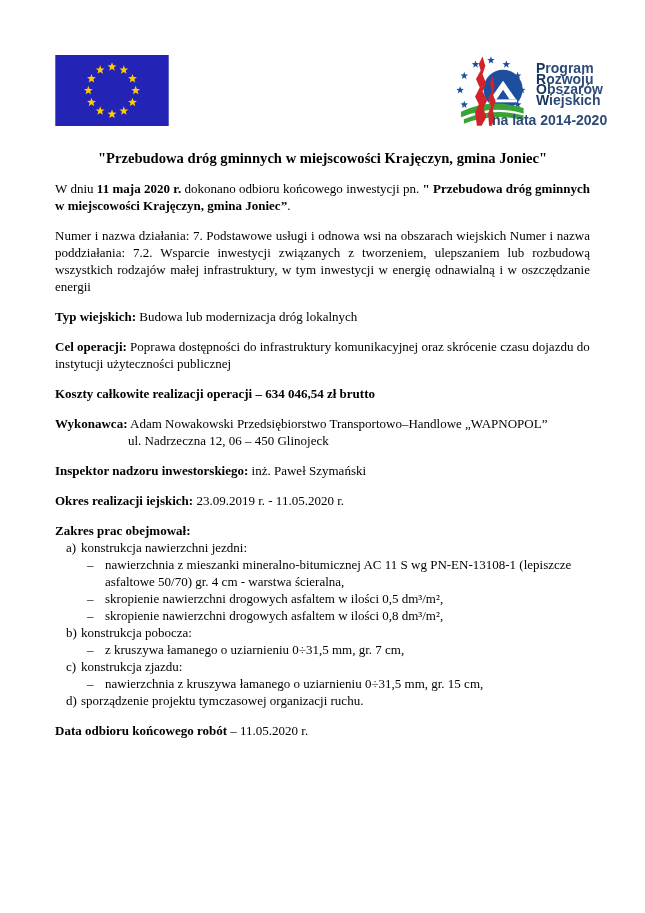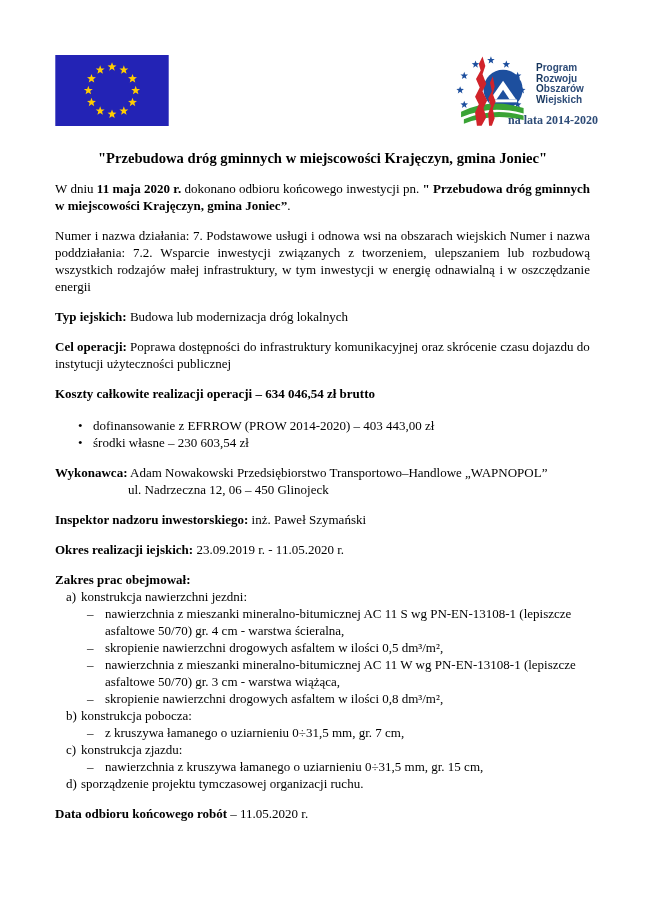--- a/index.html
+++ b/index.html
@@ -10,27 +10,27 @@
   }
   .doc{padding:54px 55px 0 55px;}
   
   .hdr{display:flex;justify-content:space-between;align-items:flex-start;height:80px;}
   .eu{display:block;margin-top:1px;}
   .prow{position:relative;width:142px;height:80px;}
   .prow-graphic{position:absolute;left:0;top:0;}
   .prow-text{
     position:absolute;left:88px;top:9px;
     font-family:"Liberation Sans","DejaVu Sans",sans-serif;
-    font-size:10px;line-height:10.5px;color:#2d4b77;font-weight:bold;
+    font-size:14px;line-height:10.5px;color:#2d4b77;font-weight:bold;
   }
   .prow-text .ini{color:#17365d;}
   .prow-years{
-    position:absolute;left:60px;bottom:5px;width:82px;
-    font-family:Liberation Serif, serif;
-    font-size:12px;color:#2d4b77;font-weight:bold;white-space:nowrap;
+    position:absolute;left:44px;bottom:5px;width:82px;
+    font-family:Liberation Sans, sans-serif;
+    font-size:14px;color:#2d4b77;font-weight:bold;white-space:nowrap;
   }
   
   .title{
     margin:15px 0 0 0;text-align:center;
     font-size:14.6px;font-weight:bold;line-height:18px;
   }
   p{margin:0;}
   .para{margin-top:13px;}
   .just{text-align:justify;}
   .b{font-weight:bold;}
@@ -104,45 +104,40 @@
       <div class="prow-years">na lata 2014-2020</div>
     </div>
   </div>
 
   <h1 class="title">"Przebudowa dróg gminnych w miejscowości Krajęczyn, gmina Joniec"</h1>
 
   <p class="para just"><span>W dniu </span><span class="b">11 maja 2020 r.</span><span> dokonano odbioru końcowego inwestycji pn. </span><span class="b">" Przebudowa dróg gminnych w miejscowości Krajęczyn, gmina Joniec”</span><span>.</span></p>
 
   <p class="para just">Numer i nazwa działania: 7. Podstawowe usługi i odnowa wsi na obszarach wiejskich Numer i nazwa poddziałania: 7.2. Wsparcie inwestycji związanych z tworzeniem, ulepszaniem lub rozbudową wszystkich rodzajów małej infrastruktury, w tym inwestycji w energię odnawialną i w oszczędzanie energii</p>
 
-  <p class="para"><span class="b">Typ iejskich:</span><span> Budowa lub modernizacja dróg lokalnych</span></p>
+  <p class="para"><span class="b">Typ wiejskich:</span><span> Budowa lub modernizacja dróg lokalnych</span></p>
 
 
   <p class="para"><span class="b">Cel operacji:</span><span> Poprawa dostępności do infrastruktury komunikacyjnej oraz skrócenie czasu dojazdu do instytucji użyteczności publicznej</span></p>
 
   <p class="para b">Koszty całkowite realizacji operacji – 634 046,54 zł brutto</p>
 
-  <ul class="bullets">
-    <li>dofinansowanie z EFRROW (PROW 2014-2020) – 403 443,00 zł</li>
-    <li>środki własne – 230 603,54 zł</li>
-  </ul>
 
   <p class="para"><span class="b">Wykonawca:</span><span> Adam Nowakowski Przedsiębiorstwo Transportowo–Handlowe „WAPNOPOL”</span></p>
   <p class="addr">ul. Nadrzeczna 12, 06 – 450 Glinojeck</p>
 
   <p class="para"><span class="b">Inspektor nadzoru inwestorskiego:</span><span> inż. Paweł Szymański</span></p>
 
   <p class="para"><span class="b">Okres realizacji iejskich:</span><span> 23.09.2019 r. - 11.05.2020 r.</span></p>
 
   <p class="para b">Zakres prac obejmował:</p>
   <div class="zk">
     <div class="zi"><span class="mk">a)</span><span>konstrukcja nawierzchni jezdni:</span></div>
     <div class="sub">nawierzchnia z mieszanki mineralno-bitumicznej AC 11 S wg PN-EN-13108-1 (lepiszcze asfaltowe 50/70) gr. 4 cm - warstwa ścieralna,</div>
     <div class="sub">skropienie nawierzchni drogowych asfaltem w ilości 0,5 dm³/m²,</div>
-    <div class="sub">nawierzchnia z mieszanki mineralno-bitumicznej AC 11 W wg PN-EN-13108-1 (lepiszcze asfaltowe 50/70) gr. 3 cm - warstwa wiążąca,</div>
     <div class="sub">skropienie nawierzchni drogowych asfaltem w ilości 0,8 dm³/m²,</div>
 
     <div class="zi"><span class="mk">b)</span><span>konstrukcja pobocza:</span></div>
     <div class="sub">z kruszywa łamanego o uziarnieniu 0÷31,5 mm, gr. 7 cm,</div>
 
     <div class="zi"><span class="mk">c)</span><span>konstrukcja zjazdu:</span></div>
     <div class="sub">nawierzchnia z kruszywa łamanego o uziarnieniu 0÷31,5 mm, gr. 15 cm,</div>
 
     <div class="zi"><span class="mk">d)</span><span>sporządzenie projektu tymczasowej organizacji ruchu.</span></div>
   </div>

